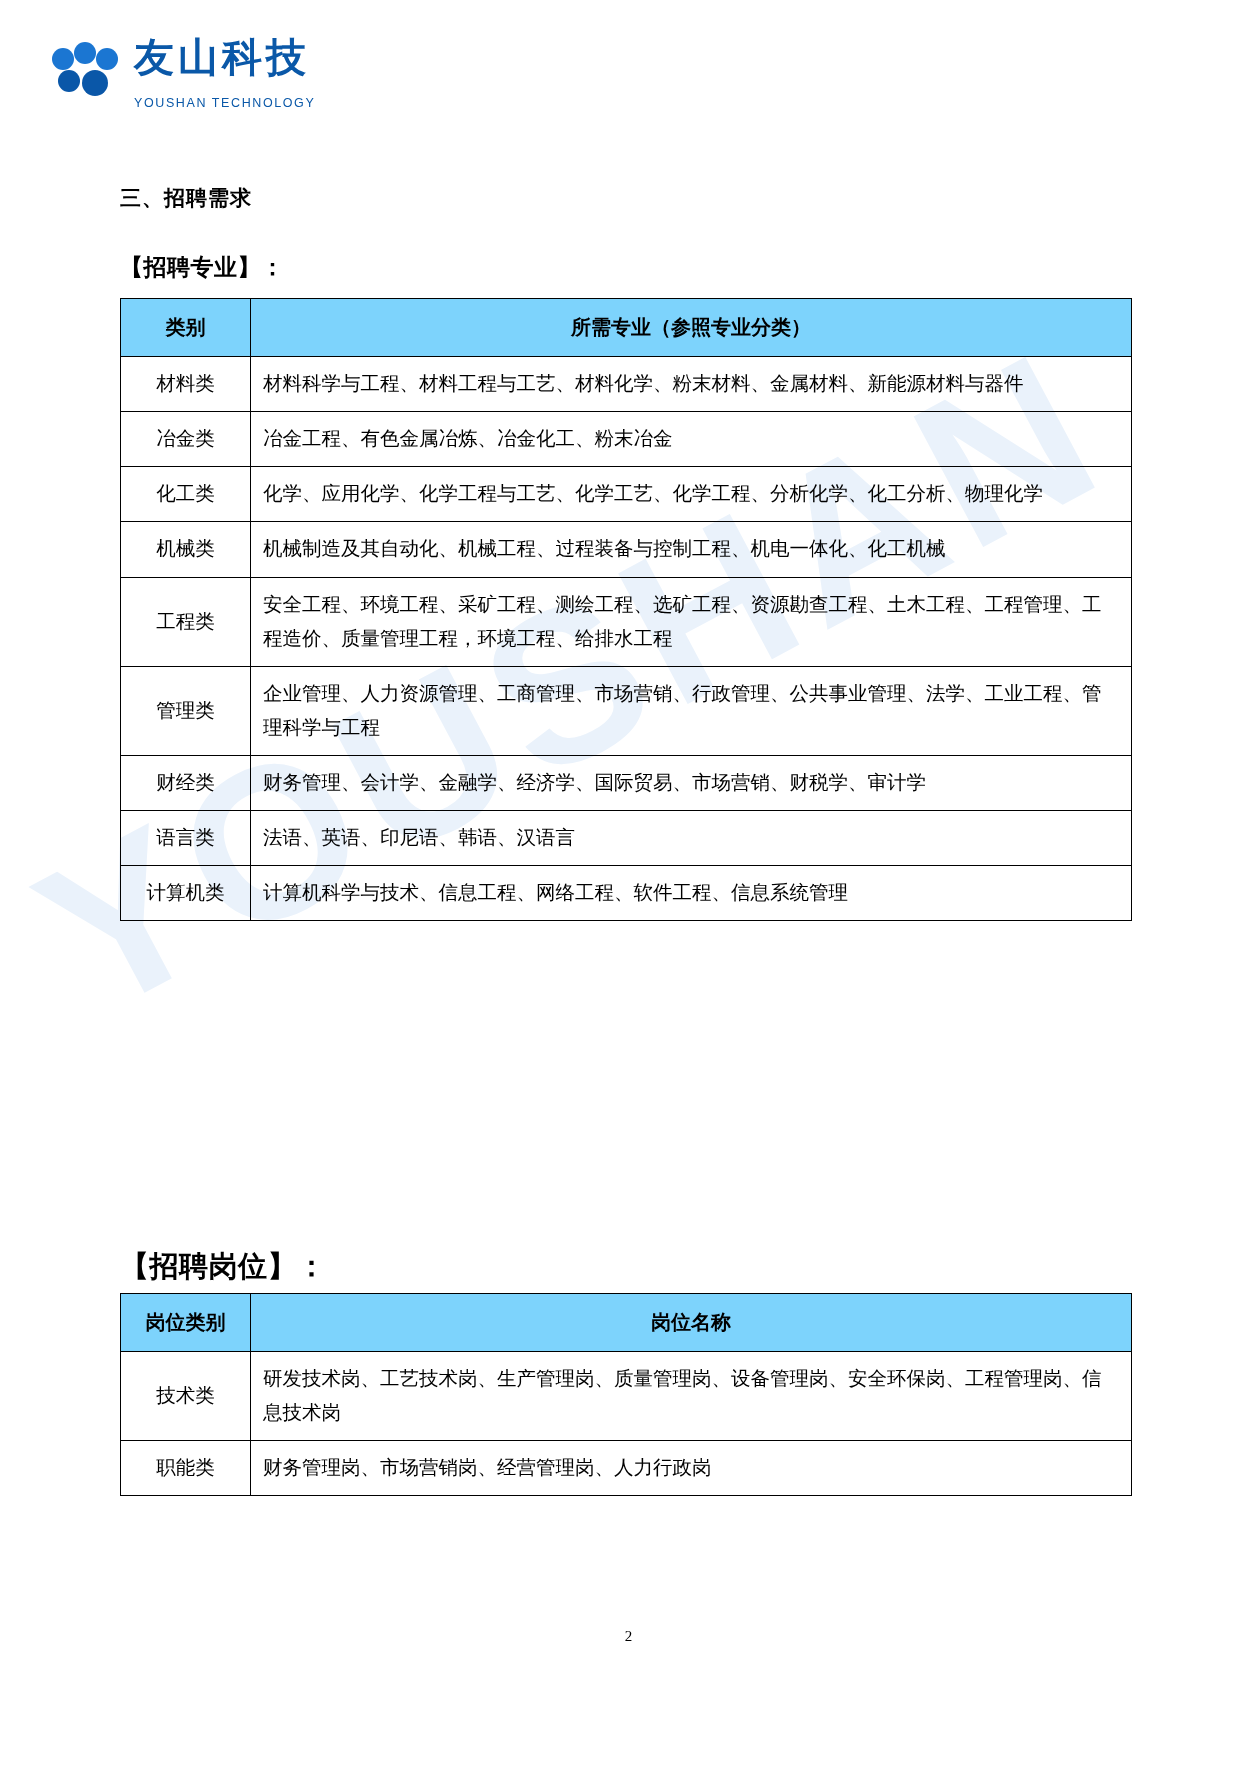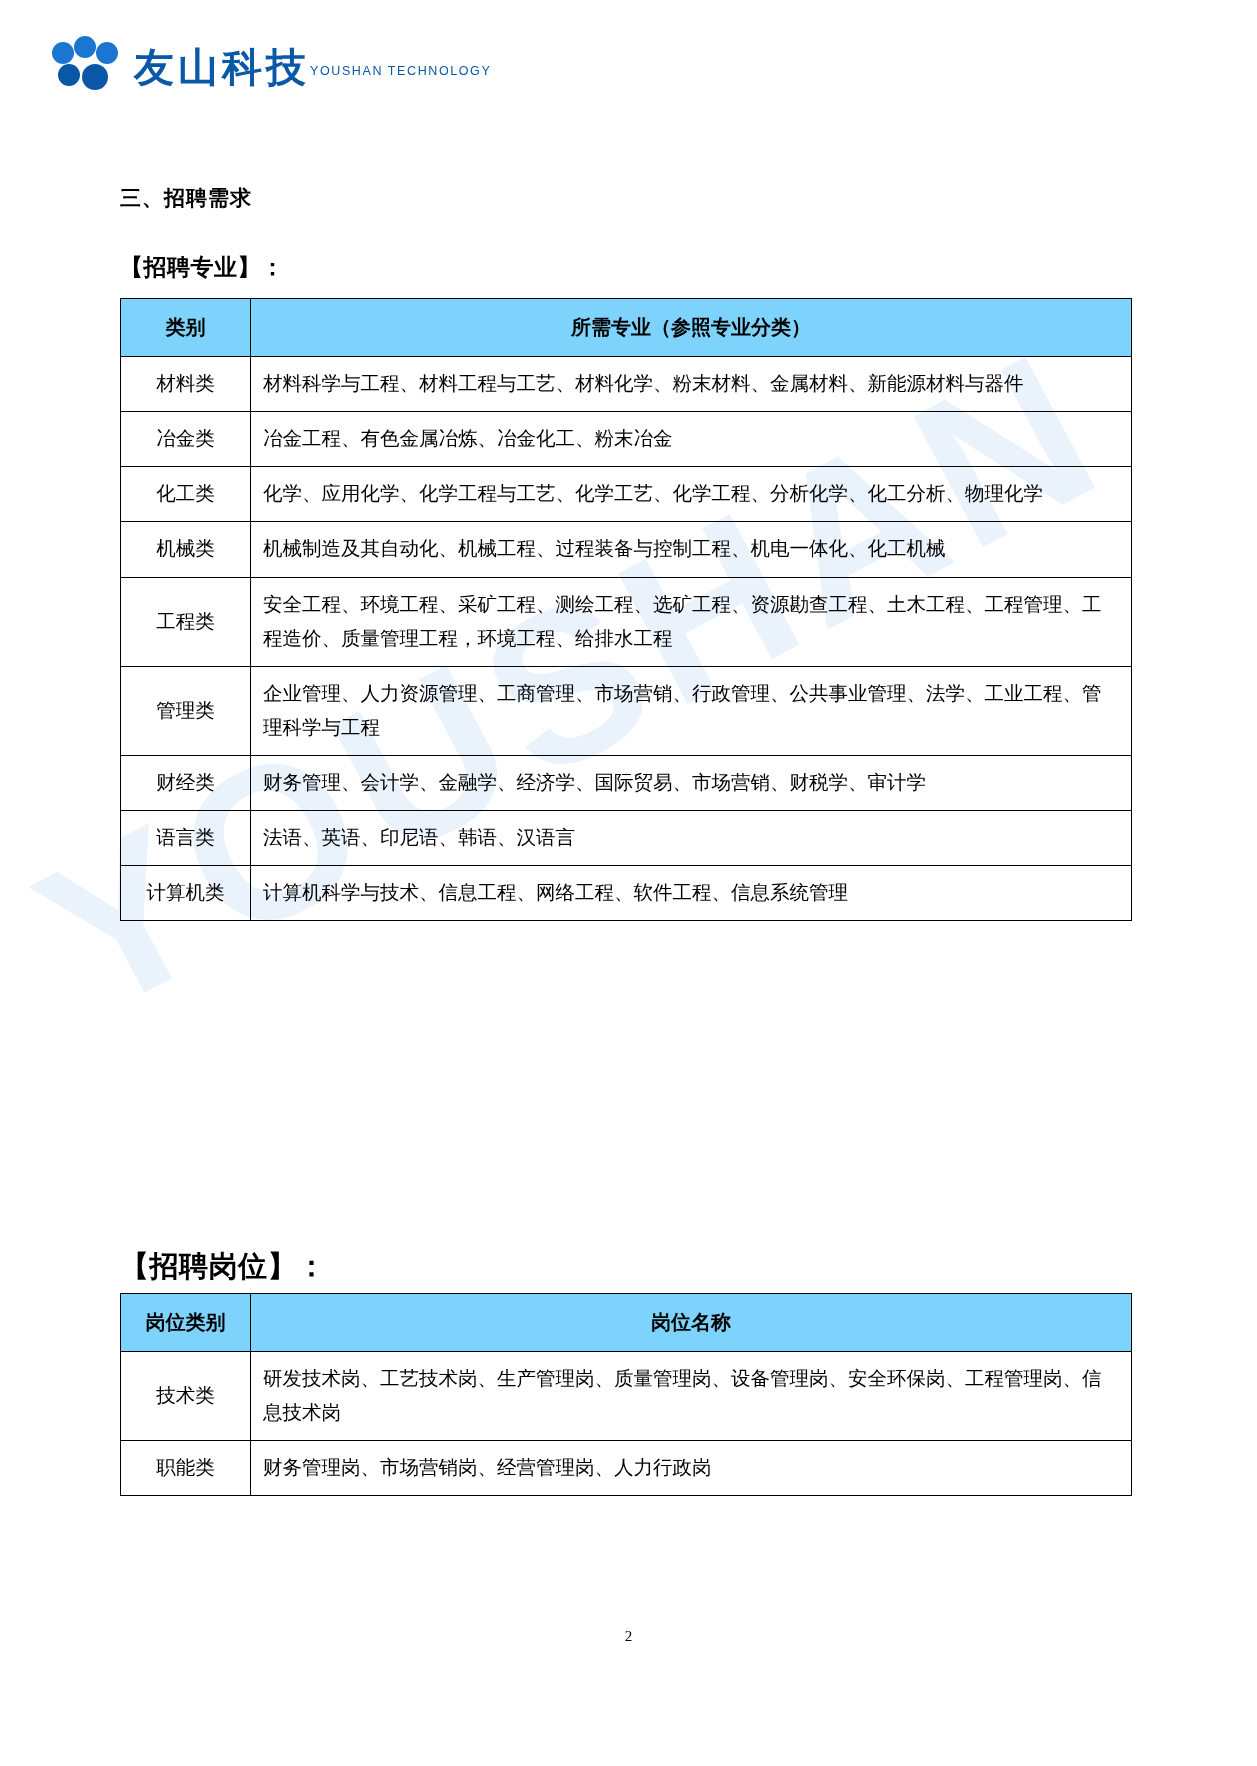--- a/index.html
+++ b/index.html
@@ -66,21 +66,21 @@
     background: #1267c0;
   }
   .dot.d1 { width: 22px; height: 22px; left: 0px;  top: 6px;  background:#1b76d2; }
   .dot.d2 { width: 22px; height: 22px; left: 22px; top: 0px;  background:#1b76d2; }
   .dot.d3 { width: 22px; height: 22px; left: 44px; top: 6px;  background:#1b76d2; }
   .dot.d4 { width: 22px; height: 22px; left: 6px;  top: 28px; background:#0a57a8; }
   .dot.d5 { width: 26px; height: 26px; left: 30px; top: 28px; background:#0a57a8; }
 
   .logo-text {
     display: flex;
-    flex-direction: row;
+    flex-direction: column;
     justify-content: flex-start;
   }
   .logo-cn {
     font-size: 40px;
     font-weight: bold;
     color: #0a58a8;
     letter-spacing: 4px;
     line-height: 1.05;
     font-family: "DejaVu Sans", sans-serif;
   }

